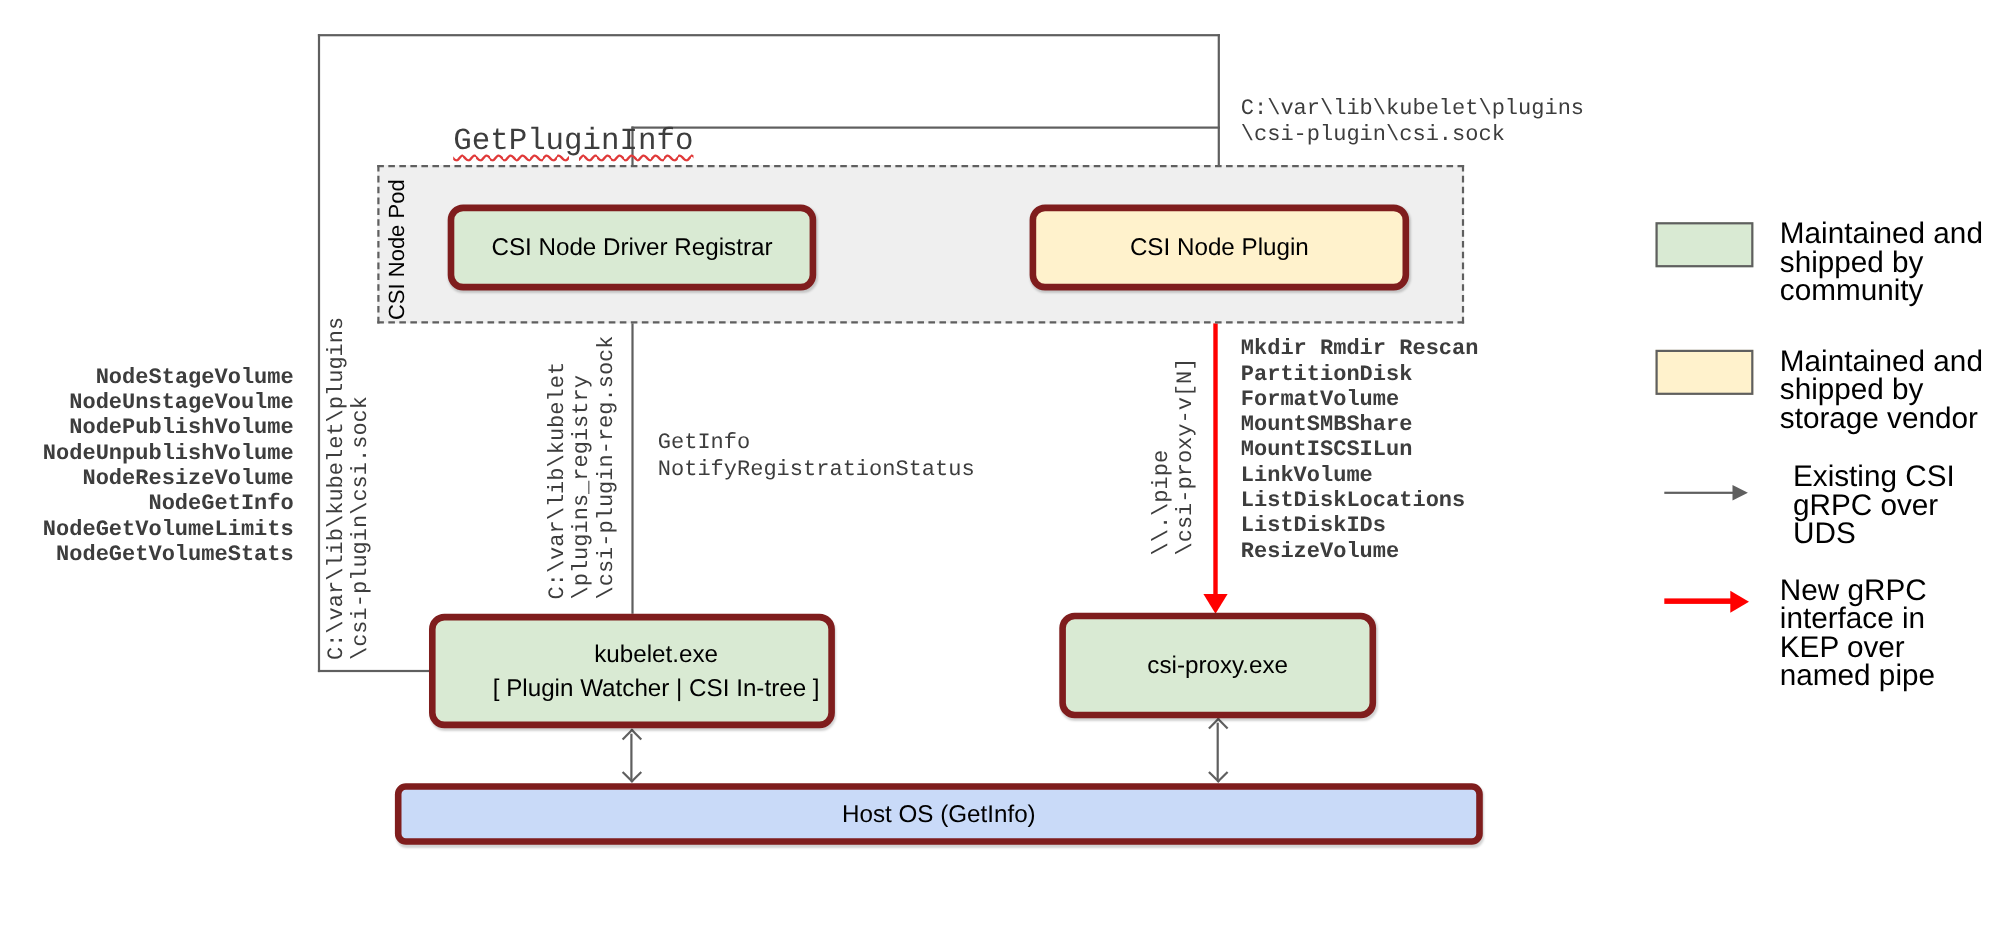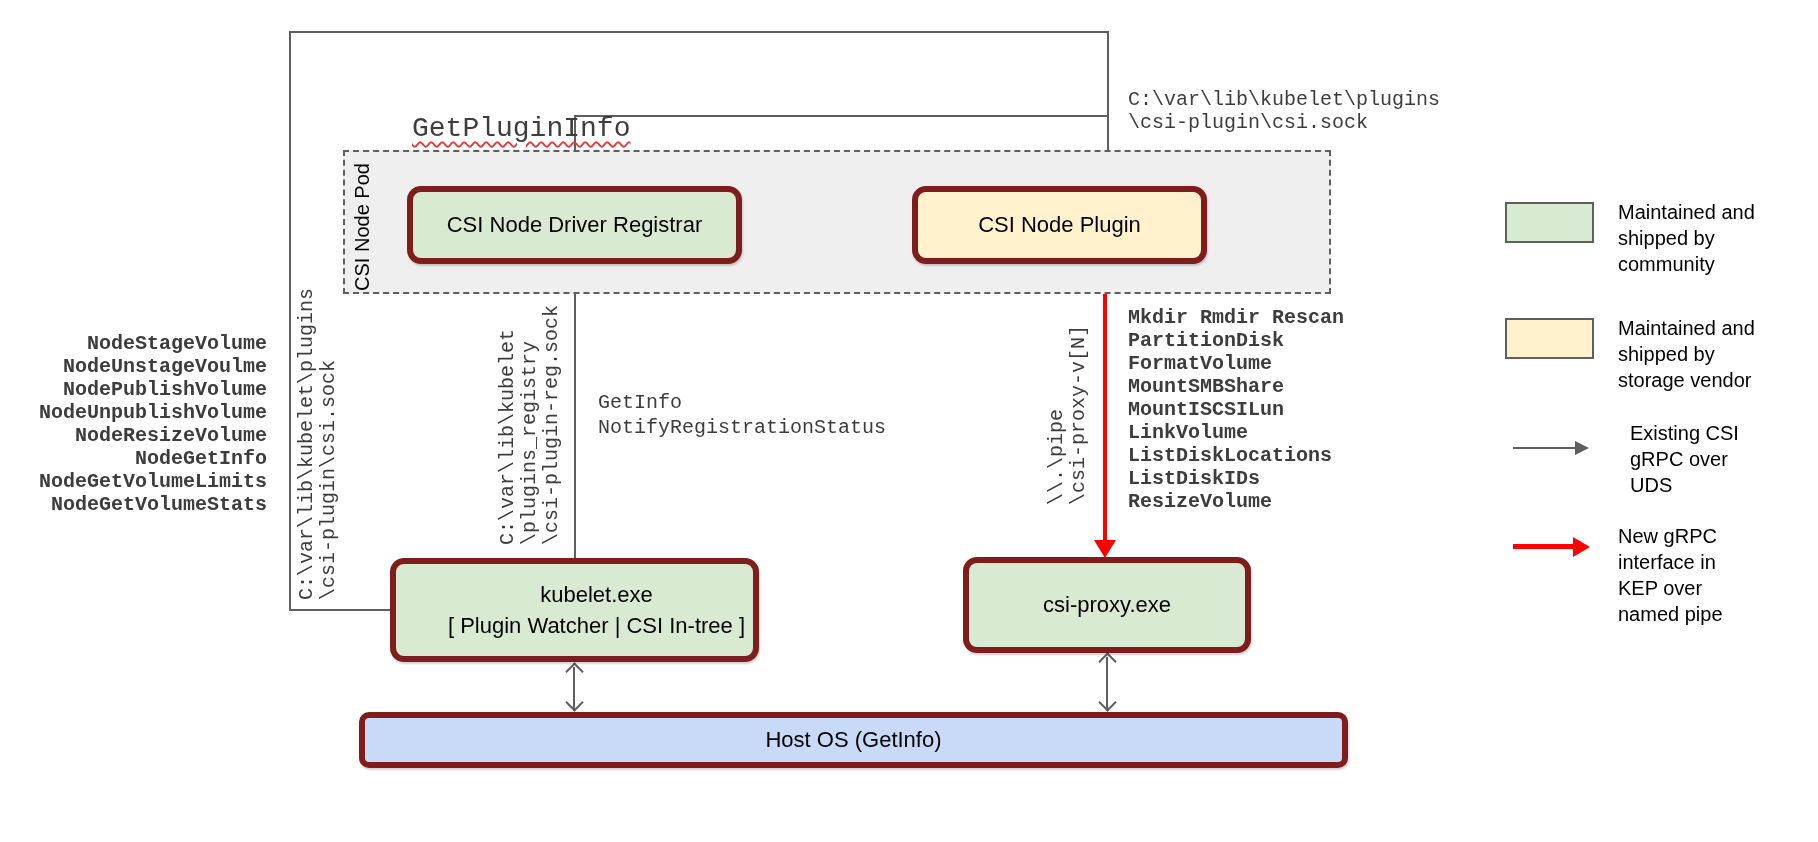--- a/index.html
+++ b/index.html
@@ -32,21 +32,21 @@
   .yellow{background:#fff2cc;}
   .blue{background:#c9daf8;}
   .pod{
     position:absolute;left:343px;top:150px;width:988px;height:144px;
     background:#efefef;border:2px dashed #5f5f5f;box-sizing:border-box;
   }
   
   .mono{font-family:"Liberation Mono", monospace;color:#3d3d3d;white-space:pre-line;}
   .vlabel{position:absolute;transform:translate(-50%,-50%) rotate(-90deg);white-space:pre-line;text-align:left;}
   .ops{position:absolute;font-size:20px;line-height:23px;font-weight:bold;}
-  .legend-label{position:absolute;font-size:20px;line-height:26px;color:#000;white-space:pre-line;}
+  .legend-label{position:absolute;font-size:27px;line-height:26px;color:#000;white-space:pre-line;}
   .legend-swatch{position:absolute;width:89px;height:41px;border:2px solid #5f5f5f;box-sizing:border-box;}
   #get-plugin-info{
     position:absolute;left:392px;top:113px;font-size:28px;
     text-decoration:underline wavy #e03a3a 2px;text-underline-offset:5px;margin-left:20px;
   }
 </style>
 </head>
 <body>
 
 <div id="canvas">
@@ -74,21 +74,21 @@
   <div class="chev chev-up" style="left:1101px;top:655px;"></div>
   <div class="chev chev-down" style="left:1101px;top:696px;"></div>
 
   <div class="pod"></div>
   <div class="vlabel" style="left:362px;top:227px;font-size:20px;color:#000;">CSI Node Pod</div>
 
   <div class="node-box green" style="left:407px;top:186px;width:335px;height:78px;">
     <span>CSI Node Driver Registrar</span>
   </div>
 
-  <div class="node-box yellow" style="left:912px;top:186px;width:295px;height:78px;">
+  <div class="node-box yellow" style="left:936px;top:186px;width:345px;height:78px;">
     <span>CSI Node Plugin</span>
   </div>
 
   <div class="node-box green" style="left:390px;top:558px;width:369px;height:104px;line-height:31px;padding-left:44px;">
     <span>kubelet.exe</span>
     <span>[ Plugin Watcher | CSI In-tree ]</span>
   </div>
 
   <div class="node-box green" style="left:963px;top:557px;width:288px;height:96px;text-align:right;">
     <span>csi-proxy.exe</span>

